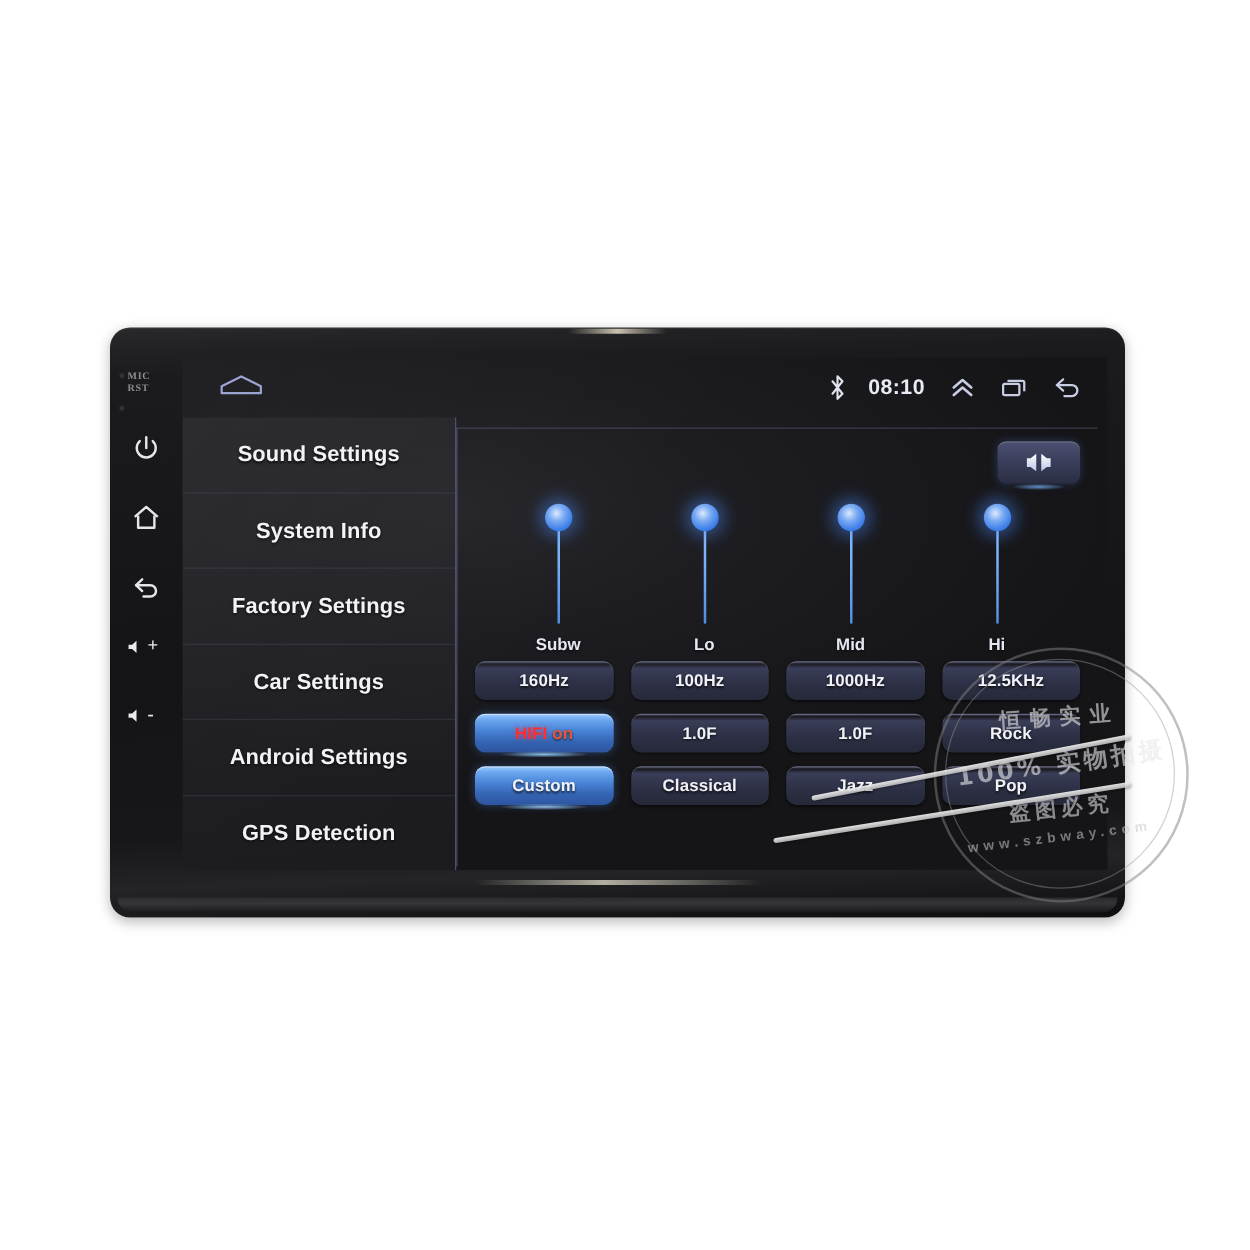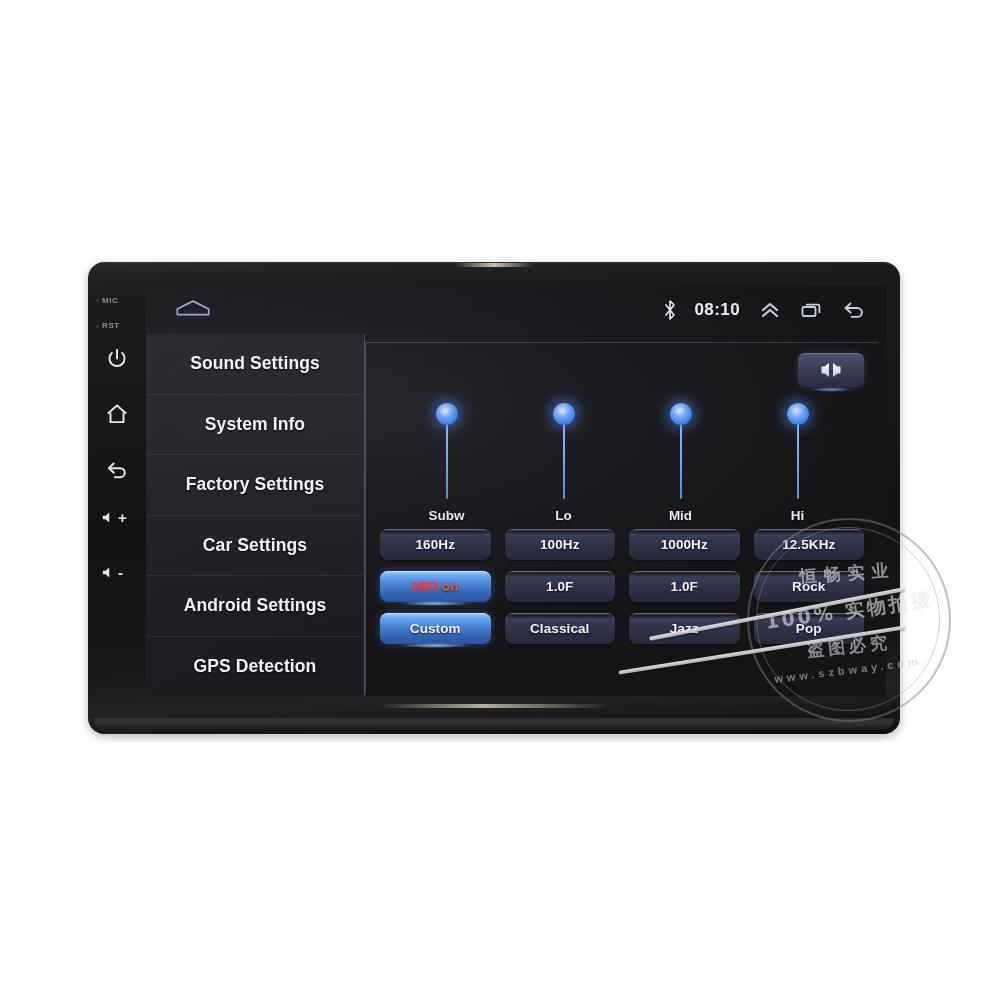--- a/index.html
+++ b/index.html
@@ -31,20 +31,21 @@
   #bottom-edge{
     position:absolute;left:6px;bottom:4px;width:800px;height:12px;border-radius:0 0 14px 14px;
     background:linear-gradient(180deg,#2e2e31 0%,#3a3a3e 40%,#1a1a1c 100%);
     opacity:.85;
   }
 
   
   #left-bezel{
     position:absolute;left:0;top:0;width:36px;height:100%;
     border-radius:16px 0 0 16px;
+    font-family:Liberation Serif, serif;
   }
   .bz-label{
     position:absolute;left:14px;color:#8d8d92;font-size:8px;letter-spacing:.6px;font-weight:700;
   }
   .bz-dot{
     position:absolute;left:7px;width:5px;height:5px;border-radius:50%;
     background:#3a3a3e;box-shadow:inset 0 0 2px #000;
   }
   .bz-icon{
     position:absolute;left:16px;width:26px;height:26px;color:#e6e6ea;
@@ -217,21 +218,21 @@
 
 <div id="device">
 
   <div id="sensor"></div>
 
   <div id="left-bezel">
     <div class="bz-dot" style="top:36px"></div>
     <div class="bz-label" style="top:34px">MIC</div>
 
     <div class="bz-dot" style="top:62px"></div>
-    <div class="bz-label" style="top:59px">RST</div>
+    <div class="bz-label" style="top:44px">RST</div>
 
     <div class="bz-icon" style="top:84px">
       <svg viewBox="0 0 24 24" fill="none" stroke="currentColor" stroke-width="1.8" stroke-linecap="round">
         <path d="M12 3.5 V 11.5"></path>
         <path d="M7.2 6.4 A 7 7 0 1 0 16.8 6.4"></path>
       </svg>
     </div>
 
     <div class="bz-icon" style="top:139px">
       <svg viewBox="0 0 24 24" fill="none" stroke="currentColor" stroke-width="1.8" stroke-linejoin="round">

